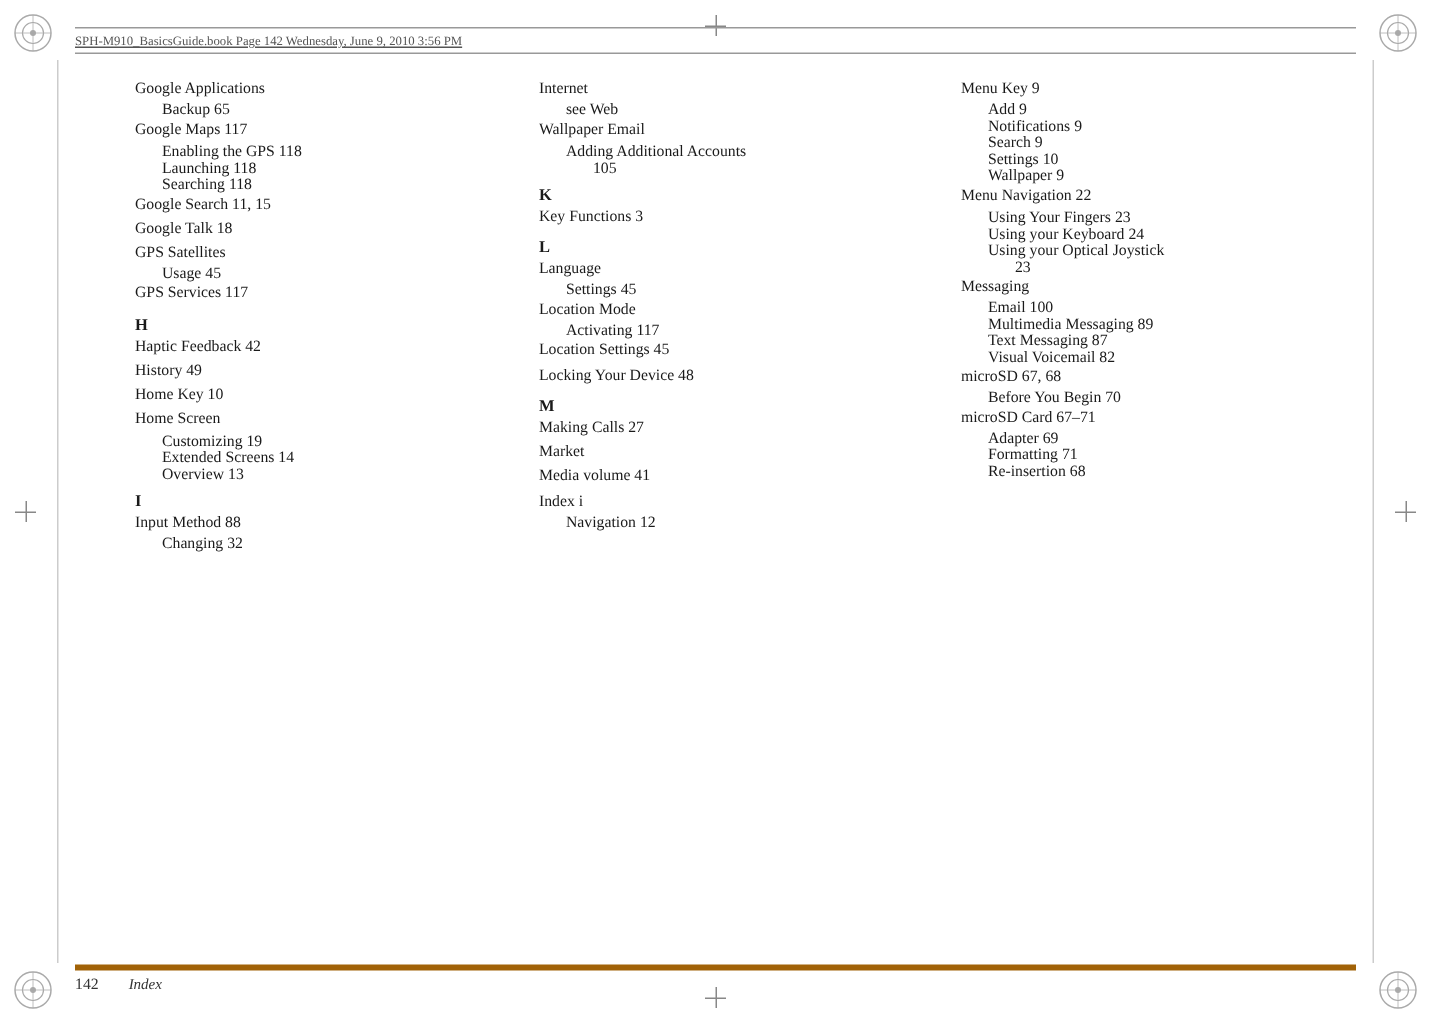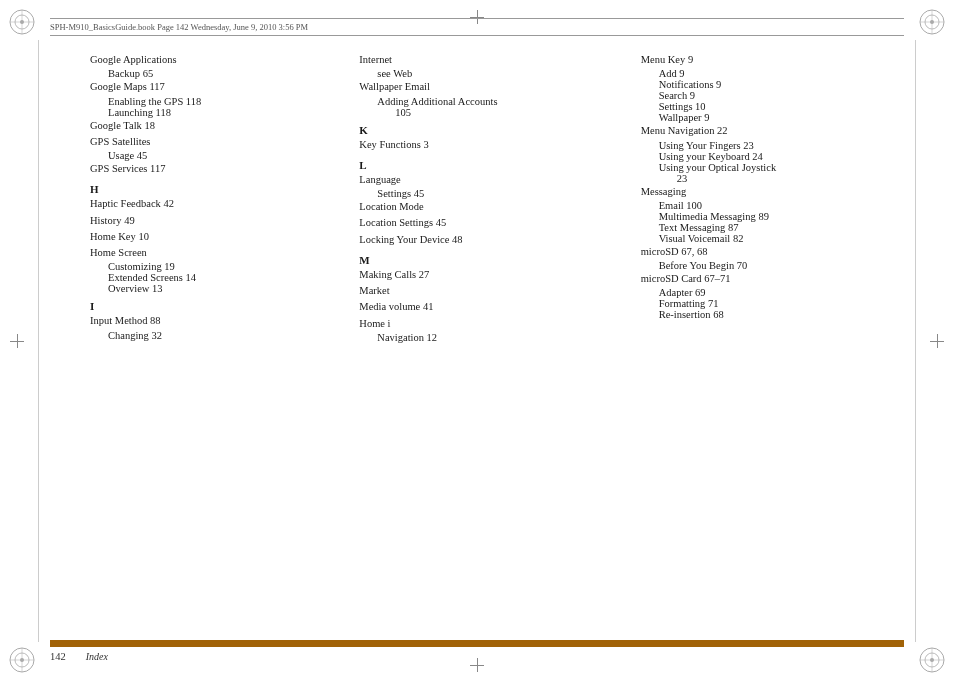--- a/index.html
+++ b/index.html
@@ -69,20 +69,21 @@
       height: 18px;
       display: flex;
       align-items: center;
       border-top: 1px solid #999;
       border-bottom: 1px solid #999;
     }
     .header-text {
       font-size: 8.5px;
       color: #555;
       white-space: nowrap;
+      text-decoration: underline;
     }
 
     
     .main-content {
       position: absolute;
       top: 52px;
       left: 50px;
       right: 50px;
       bottom: 48px;
       display: flex;
@@ -123,21 +124,21 @@
     }
 
     
     .footer {
       position: absolute;
       bottom: 20px;
       left: 50px;
       right: 50px;
       display: flex;
       align-items: center;
-      border-top: 7px solid #a16207;
+      border-top: 4px solid #a16207;
       padding-top: 4px;
     }
     .footer-page {
       font-size: 10.5px;
       color: #333;
       margin-right: 20px;
     }
     .footer-title {
       font-size: 10px;
       color: #333;
@@ -218,20 +219,22 @@
 <div class="border-line-right"></div>
 
 <div class="main-content">
 
   <div class="col" id="col1-container">
       <div class="index-entry entry-main">Google Applications</div>
       <span class="entry-sub">Backup 65</span>
       <div class="index-entry entry-main">Google Maps 117</div>
       <span class="entry-sub">Enabling the GPS 118</span>
       <span class="entry-sub">Launching 118</span>
+      <span class="entry-sub">Searching 118</span>
+      <div class="index-entry entry-main">Google Search 11, 15</div>
       <div class="index-entry entry-main">Google Talk 18</div>
       <div class="index-entry entry-main">GPS Satellites</div>
       <span class="entry-sub">Usage 45</span>
       <div class="index-entry entry-main">GPS Services 117</div>
       <div class="section-letter">H</div>
       <div class="index-entry entry-main">Haptic Feedback 42</div>
       <div class="index-entry entry-main">History 49</div>
       <div class="index-entry entry-main">Home Key 10</div>
       <div class="index-entry entry-main">Home Screen</div>
       <span class="entry-sub">Customizing 19</span>
@@ -247,27 +250,28 @@
       <span class="entry-sub">see Web</span>
       <div class="index-entry entry-main">Wallpaper Email</div>
       <span class="entry-sub">Adding Additional Accounts</span>
       <span class="entry-sub" style="padding-left: 36px;">105</span>
       <div class="section-letter">K</div>
       <div class="index-entry entry-main">Key Functions 3</div>
       <div class="section-letter">L</div>
       <div class="index-entry entry-main">Language</div>
       <span class="entry-sub">Settings 45</span>
       <div class="index-entry entry-main">Location Mode</div>
+      <span class="entry-sub">Activating 117</span>
       <div class="index-entry entry-main">Location Settings 45</div>
       <div class="index-entry entry-main">Locking Your Device 48</div>
       <div class="section-letter">M</div>
       <div class="index-entry entry-main">Making Calls 27</div>
       <div class="index-entry entry-main">Market</div>
       <div class="index-entry entry-main">Media volume 41</div>
-      <div class="index-entry entry-main">Home i</div>
+      <div class="index-entry entry-main">Index i</div>
       <span class="entry-sub">Navigation 12</span>
     </div>
 
   <div class="col" id="col3-container">
       <div class="index-entry entry-main">Menu Key 9</div>
       <span class="entry-sub">Add 9</span>
       <span class="entry-sub">Notifications 9</span>
       <span class="entry-sub">Search 9</span>
       <span class="entry-sub">Settings 10</span>
       <span class="entry-sub">Wallpaper 9</span>

